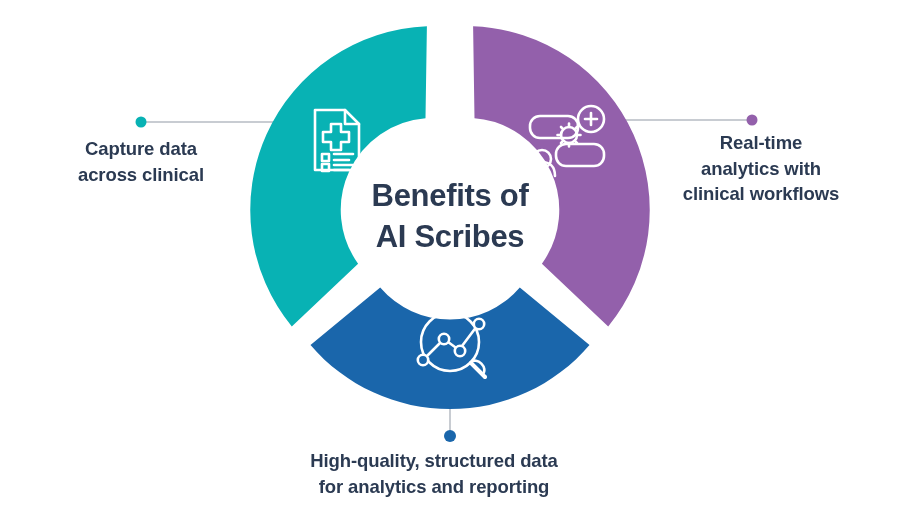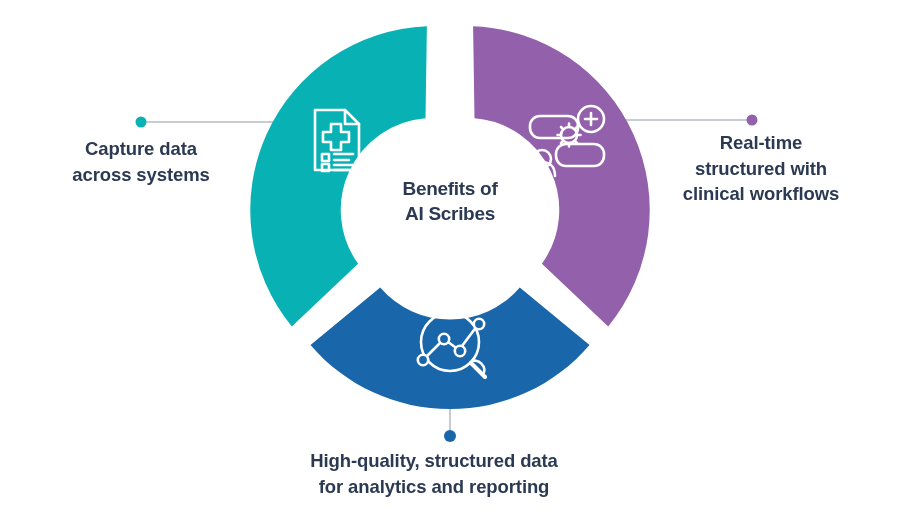--- a/index.html
+++ b/index.html
@@ -50,21 +50,21 @@
     width: 404px;
     text-align: center;
   }
   #center-text {
     position: absolute;
     left: 330px;
     top: 176px;
     width: 240px;
     text-align: center;
     color: #2b3a52;
-    font-size: 19px;
+    font-size: 31px;
     font-weight: 700;
     line-height: 1.32;
     letter-spacing: -0.3px;
     white-space: pre-line;
   }
 </style>
 </head>
 <body>
 
 <div id="stage">
@@ -135,22 +135,22 @@
 
     <circle cx="141" cy="122" r="5.5" fill="#08b2b4"></circle>
     <circle cx="752" cy="120" r="5.5" fill="#9360ab"></circle>
     <circle cx="450" cy="436" r="6" fill="#1a66ab"></circle>
   </svg>
 
   <div id="center-text">Benefits of
 AI Scribes</div>
 
   <div class="label" id="label-left">Capture data
-across systems</div>
+across clinical</div>
 
   <div class="label" id="label-right">Real-time
-structured with
+analytics with
 clinical workflows</div>
 
   <div class="label" id="label-bottom">High-quality, structured data
 for analytics and reporting</div>
 
 </div>
 
 </body></html>

